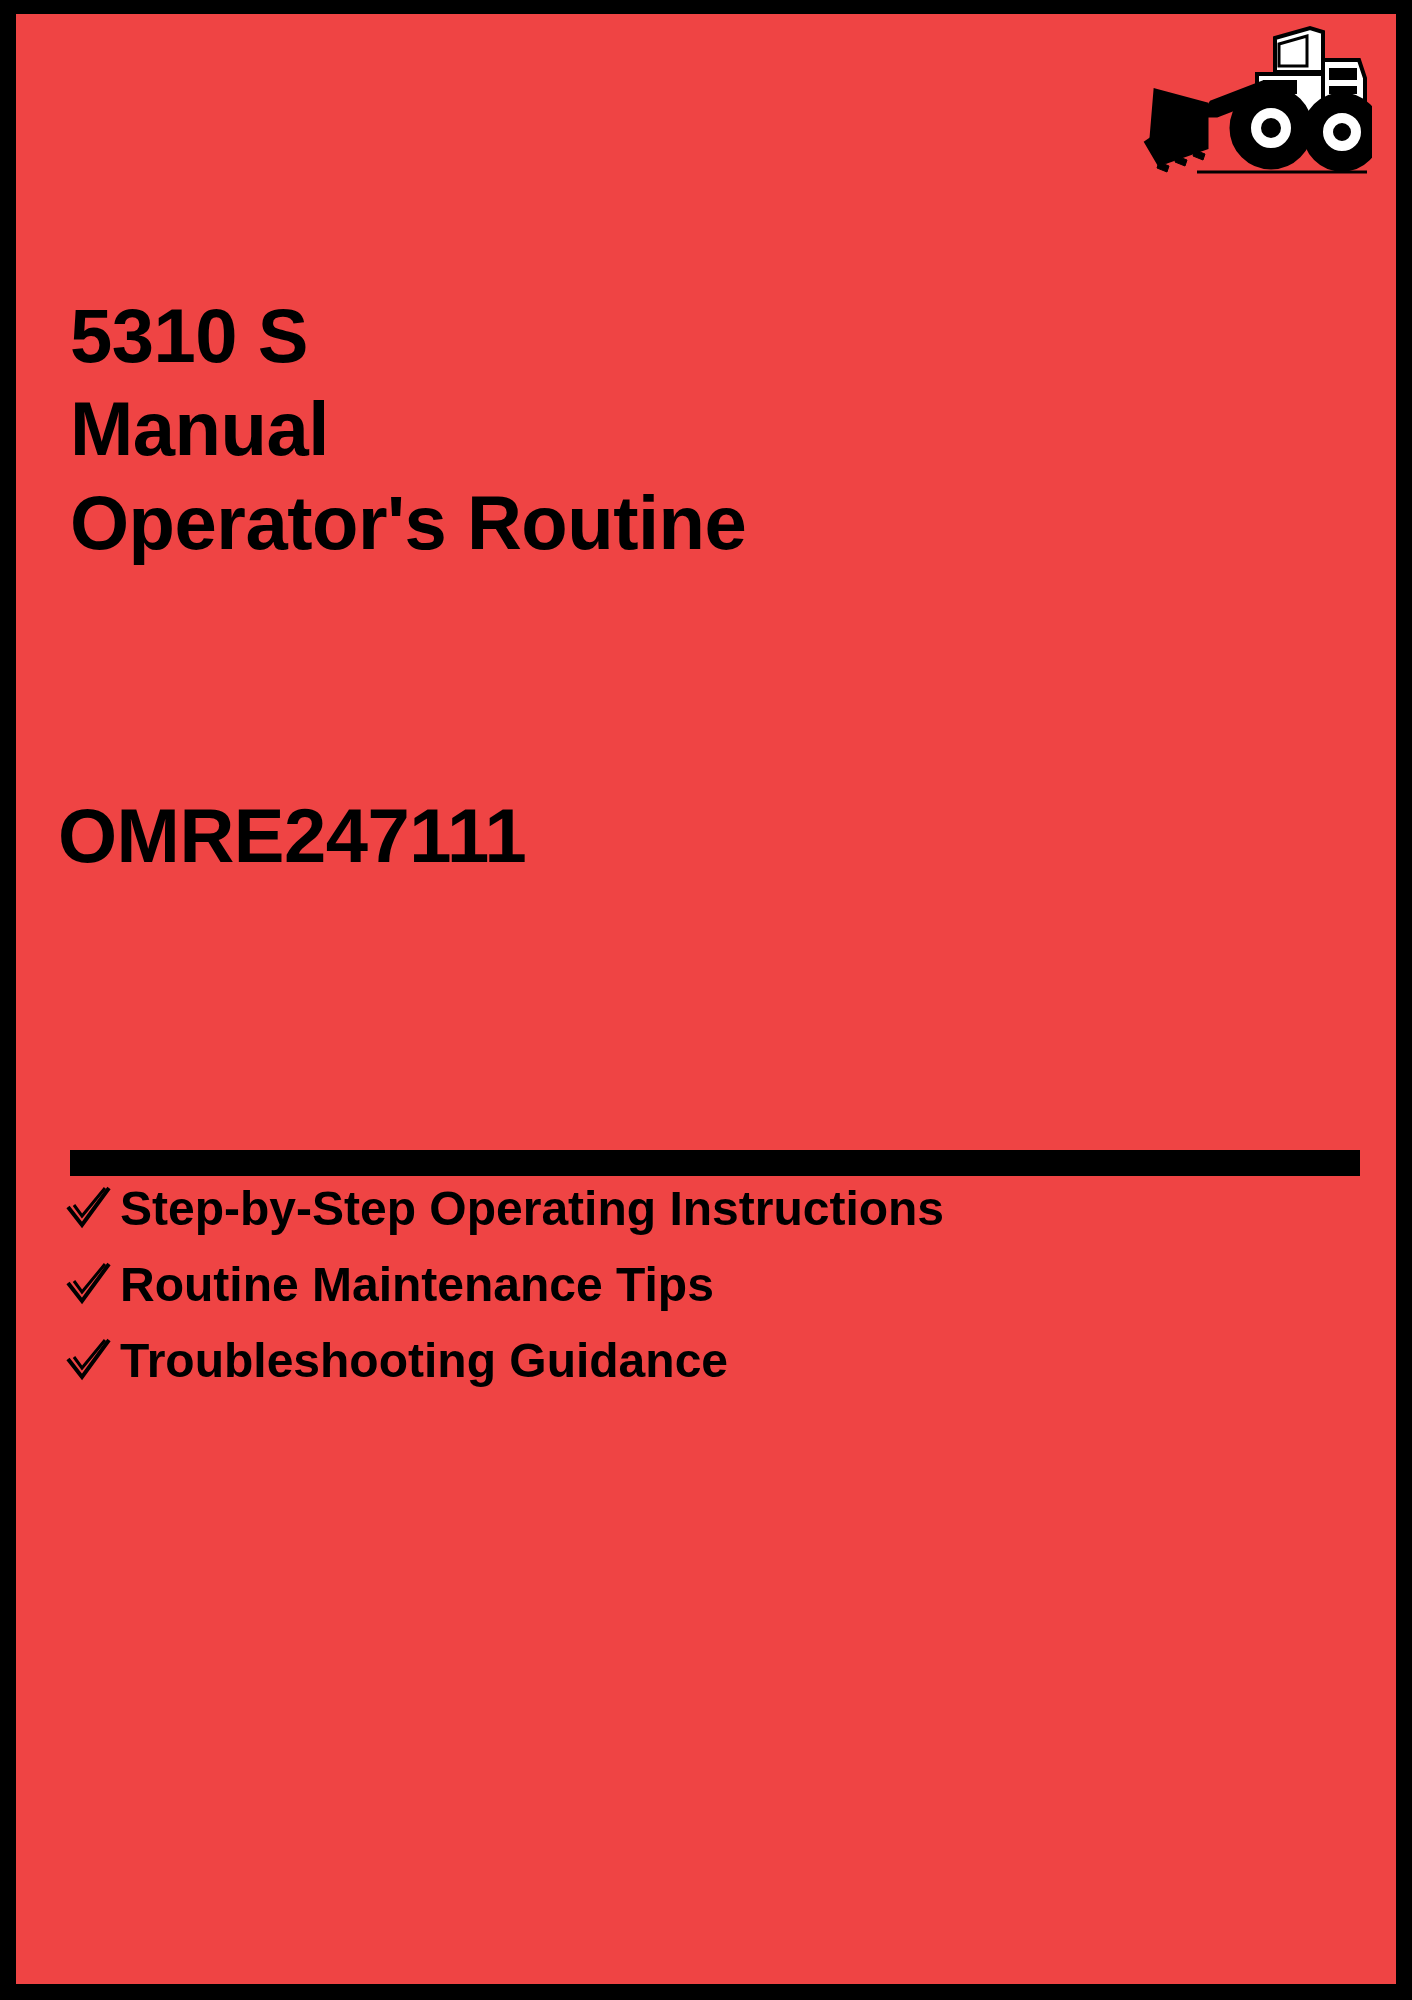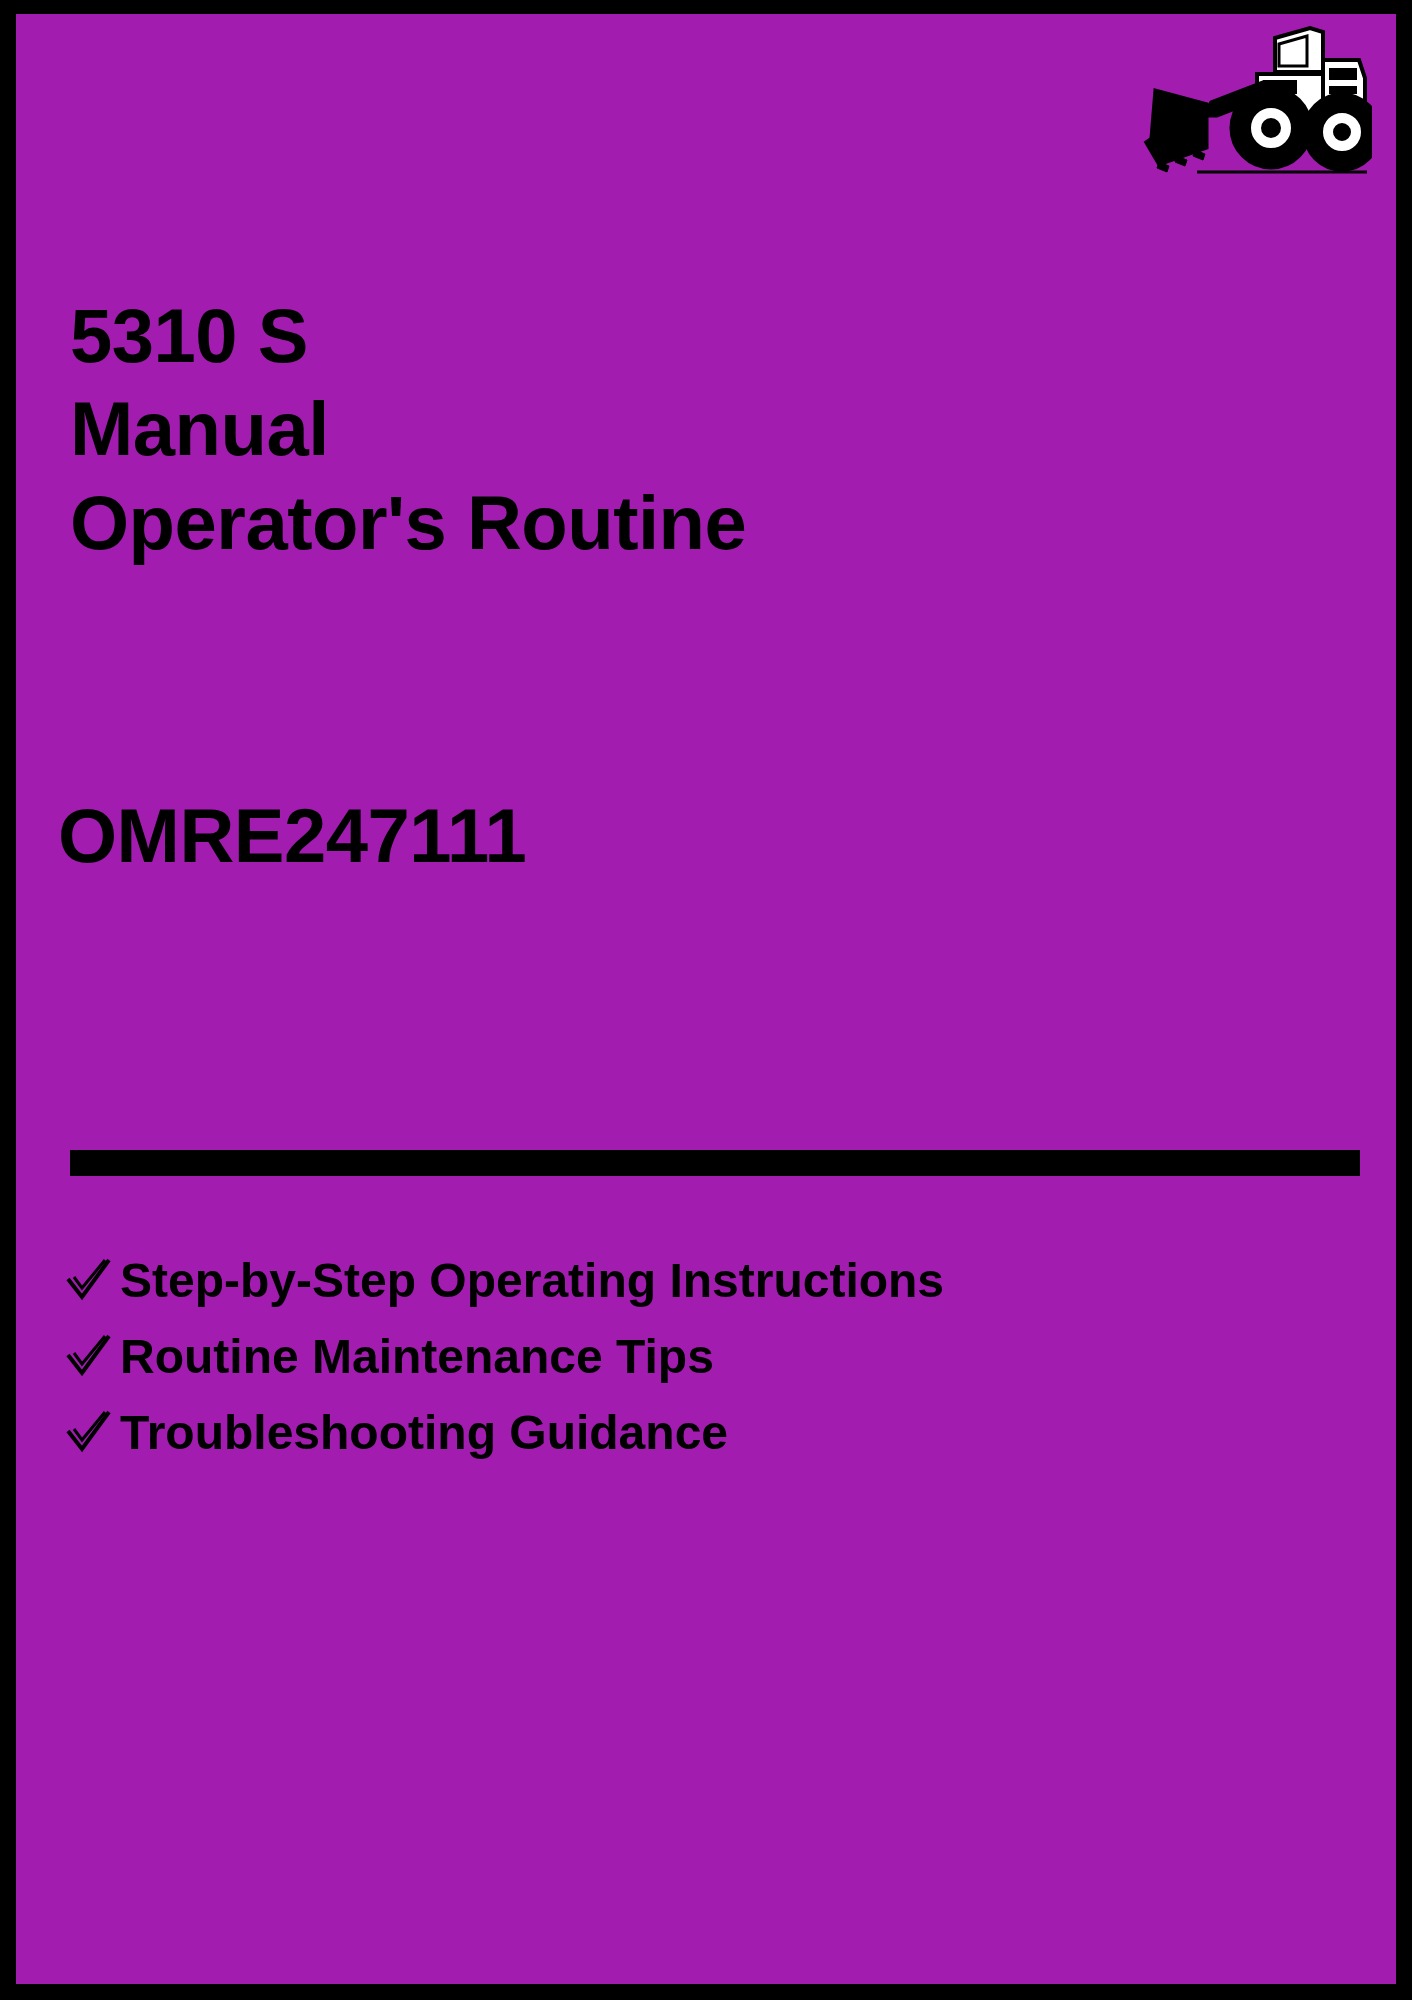--- a/index.html
+++ b/index.html
@@ -19,21 +19,21 @@
     width: 1412px;
     height: 2000px;
     background: #000000;
     padding: 14px 16px 16px 16px;
   }
   .sheet {
     position: relative;
     box-sizing: border-box;
     width: 100%;
     height: 100%;
-    background: #a21caf;
+    background: #ef4444;
   }
   .machine-art {
     position: absolute;
     top: 6px;
     right: 24px;
     width: 235px;
     height: 185px;
   }
   .title-block {
     position: absolute;
@@ -65,21 +65,21 @@
     position: absolute;
     left: 54px;
     top: 1136px;
     width: 1290px;
     height: 26px;
     background: #000000;
   }
   .features {
     position: absolute;
     left: 48px;
-    top: 1240px;
+    top: 1168px;
     width: 1290px;
   }
   .feature-row {
     display: flex;
     align-items: center;
     margin-bottom: 22px;
   }
   .check-icon {
     width: 56px;
     min-width: 56px;

